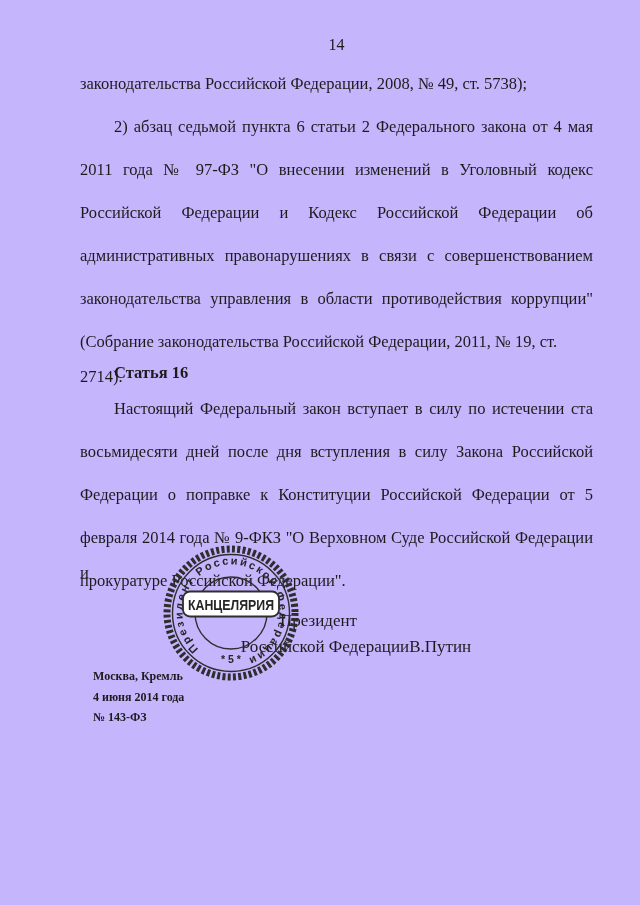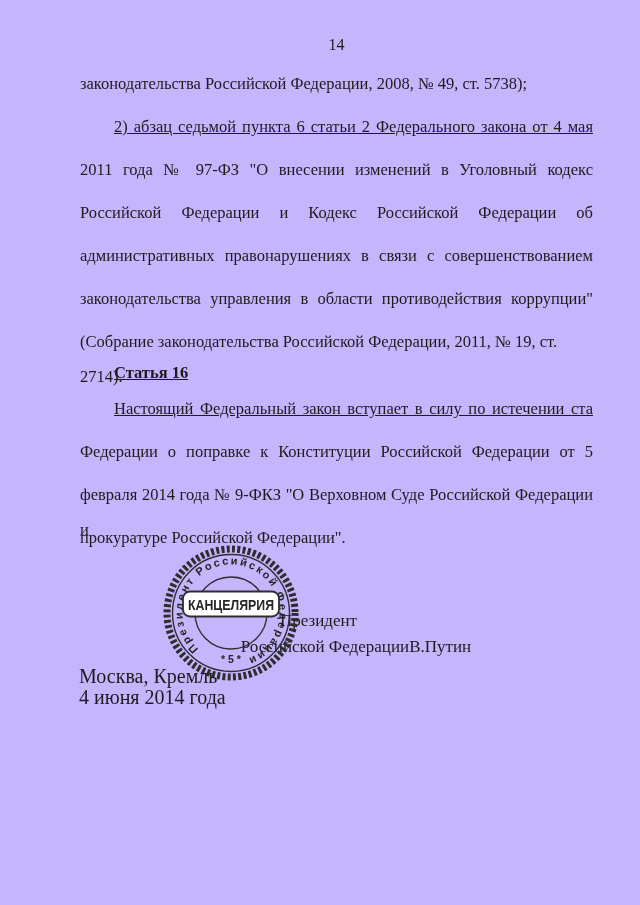--- a/index.html
+++ b/index.html
@@ -15,30 +15,30 @@
     position:absolute;left:80px;top:36px;width:513px;
     text-align:center;font-size:16px;
   }
   .body-text{
     position:absolute;left:80px;top:58px;width:513px;
     font-size:16.5px;line-height:35px;
   }
   .line{height:35px;white-space:normal;margin-top:8px;}
   .line.j{text-align:justify;text-align-last:justify;}
   .line.b{font-weight:bold;}
-  .line.i{padding-left:34px;text-decoration:underline;}
+  .line.i{padding-left:34px;}
   .signature{
     position:absolute;left:237px;top:610px;width:238px;
     font-size:17px;line-height:22px;
   }
   .sig-line1{width:163px;text-align:center;}
   .sig-row{display:flex;justify-content:center;margin-top:4px;}
   .footer-block{
-    position:absolute;left:79px;top:666px;
-    font-size:20px;line-height:20.5px;
+    position:absolute;left:93px;top:666px;
+    font-size:12px;line-height:20.5px;font-weight:bold;
   }
   .stamp{
     position:absolute;left:155px;top:537px;width:152px;height:152px;
   }
   .stamp text{fill:#262626;}
 </style>
 </head>
 <body>
 
 <div class="page">
@@ -48,20 +48,21 @@
   <div class="body-text" id="body-lines">
       <div class="line">законодательства Российской Федерации, 2008, № 49, ст. 5738);</div>
       <div class="line j i" style="margin-top: 8px;">2) абзац седьмой пункта 6 статьи 2 Федерального закона от 4 мая</div>
       <div class="line j">2011 года № 97-ФЗ "О внесении изменений в Уголовный кодекс</div>
       <div class="line j">Российской Федерации и Кодекс Российской Федерации об</div>
       <div class="line j">административных правонарушениях в связи с совершенствованием</div>
       <div class="line j">законодательства управления в области противодействия коррупции"</div>
       <div class="line">(Собрание законодательства Российской Федерации, 2011, № 19, ст. 2714).</div>
       <div class="line b i" style="margin-top: -4px;">Статья 16</div>
       <div class="line j i" style="margin-top: 1px;">Настоящий Федеральный закон вступает в силу по истечении ста</div>
+      <div class="line j">восьмидесяти дней после дня вступления в силу Закона Российской</div>
       <div class="line j">Федерации о поправке к Конституции Российской Федерации от 5</div>
       <div class="line j">февраля 2014 года № 9-ФКЗ "О Верховном Суде Российской Федерации и</div>
       <div class="line">прокуратуре Российской Федерации".</div>
     </div>
 
   <div class="signature">
     <div class="sig-line1">Президент</div>
     <div class="sig-row">
       <span>Российской Федерации</span>
       <span>В.Путин</span>
@@ -85,15 +86,16 @@
 
     <text x="76" y="126" text-anchor="middle" font-family="Liberation Sans, sans-serif" font-size="10.5" font-weight="bold">* 5 *</text>
 
     <rect x="28" y="54.5" width="96" height="25" rx="7" fill="#ffffff" stroke="#2e2e2e" stroke-width="1.8"></rect>
     <text x="76" y="72.5" text-anchor="middle" font-family="Liberation Sans, sans-serif" font-size="14.5" font-weight="bold" textLength="86" lengthAdjust="spacingAndGlyphs">КАНЦЕЛЯРИЯ</text>
   </svg>
 
   <div class="footer-block">
     <div>Москва, Кремль</div>
     <div>4 июня 2014 года</div>
+    <div>№ 143-ФЗ</div>
   </div>
 
 </div>
 
 </body></html>

